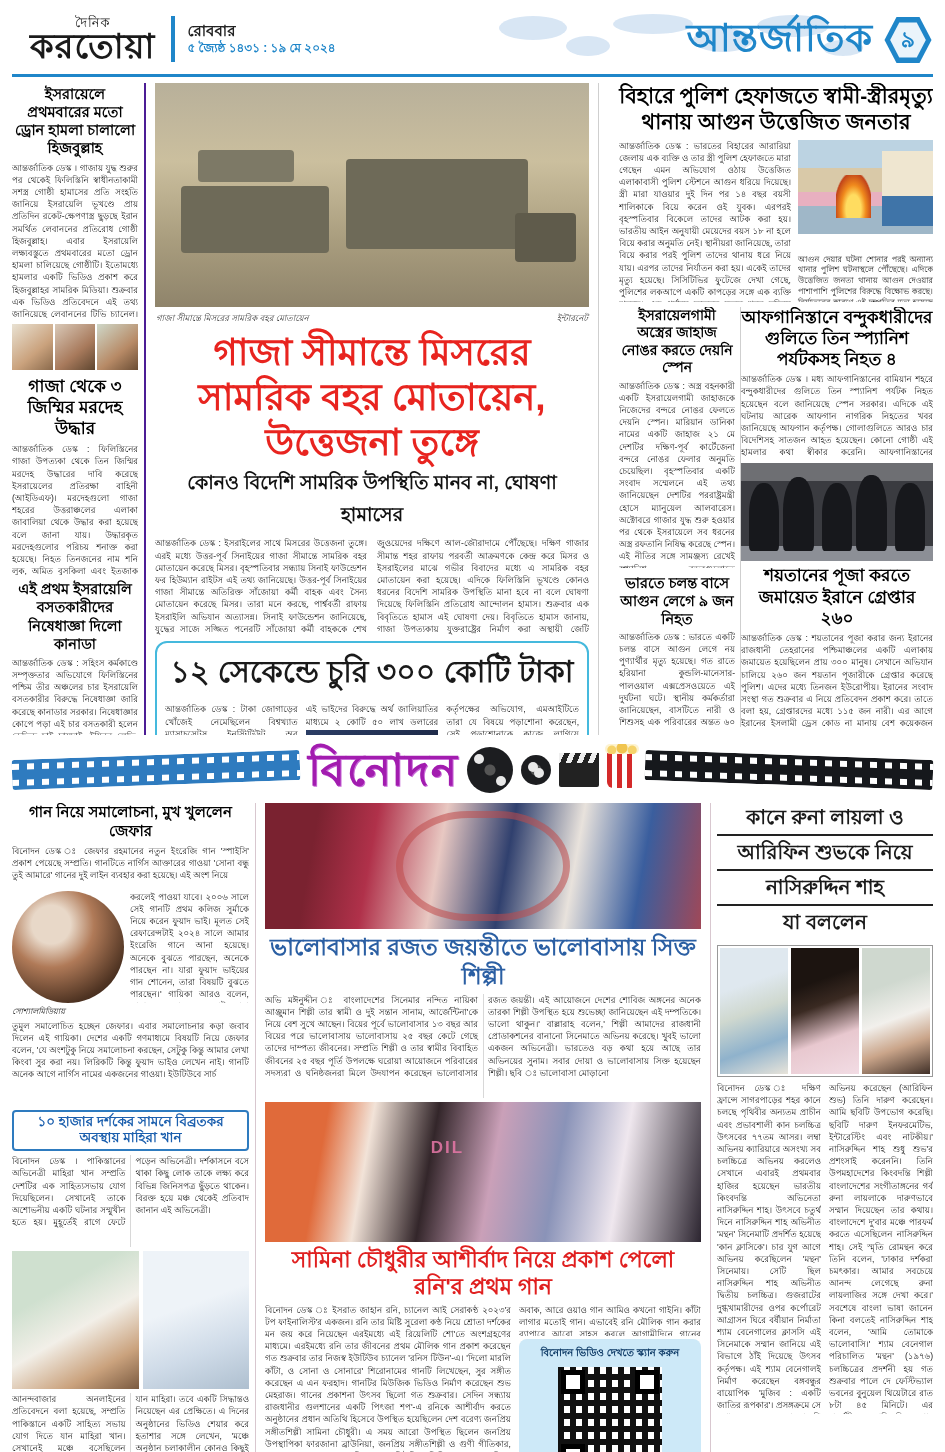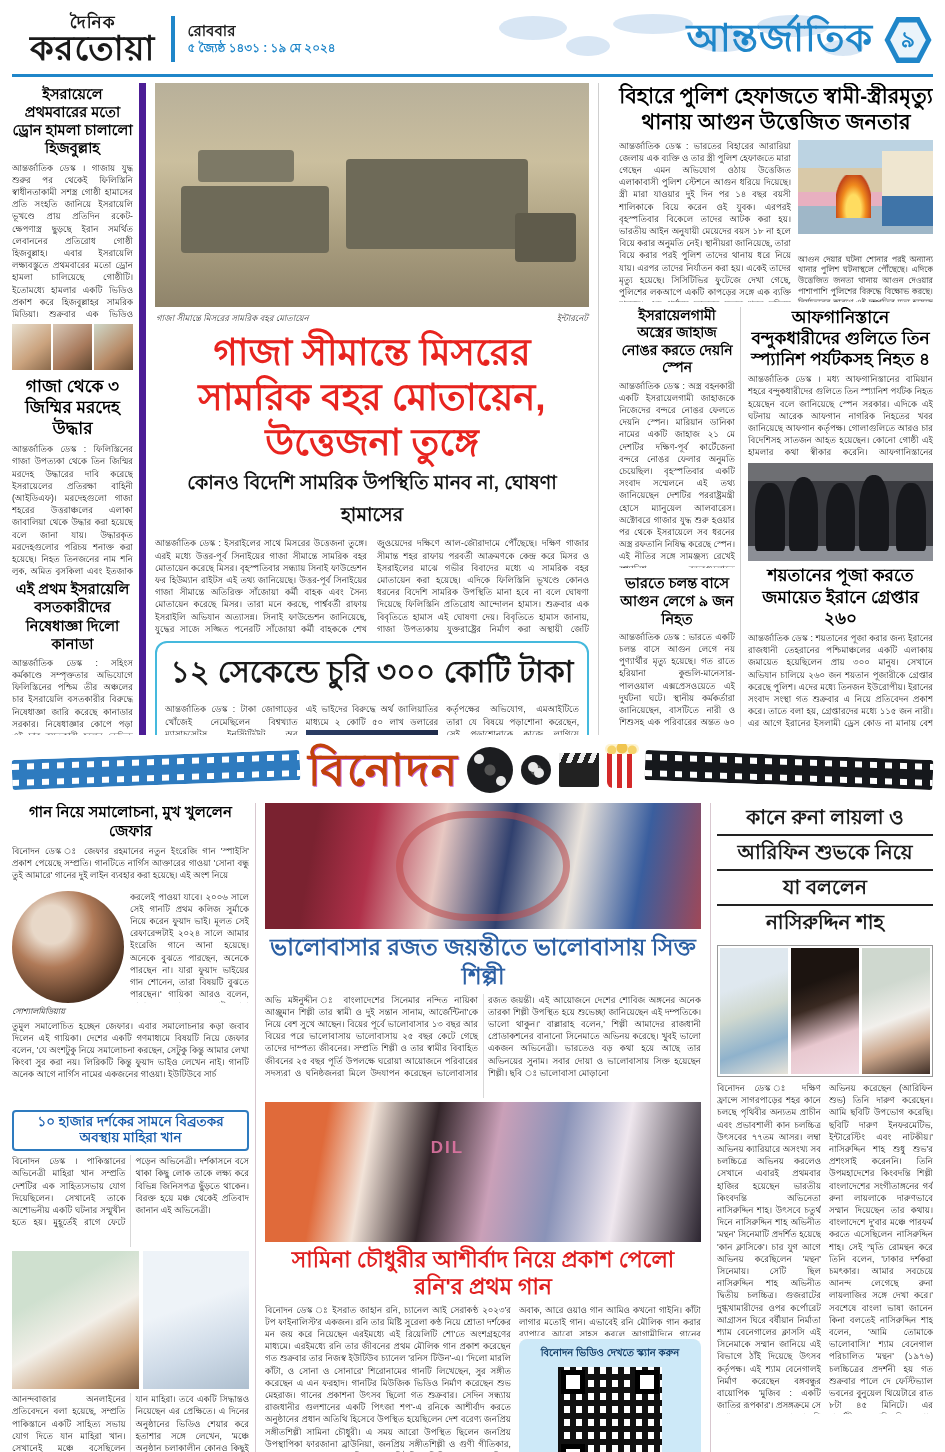--- a/index.html
+++ b/index.html
@@ -2,21 +2,21 @@
 <html><head>
 <meta charset="utf-8">
 <style>
   *{box-sizing:border-box;margin:0;padding:0}
   body{background:#e8e8e8;font-family:"Liberation Sans",sans-serif}
   .page{width:945px;height:1452px;background:#fff;margin:0 auto;position:relative;overflow:hidden;color:#1a1a1a;padding:6px 12px 0 12px}
 
   
   .masthead{display:flex;align-items:center;height:66px;position:relative}
   .brand{display:flex;flex-direction:column;align-items:center;line-height:1;margin-left:18px}
-  .brand .small{font-size:17px;font-weight:bold;letter-spacing:1px}
+  .brand .small{font-size:13px;font-weight:normal;letter-spacing:1px}
   .brand .big{font-size:34px;font-weight:bold;letter-spacing:1px}
   .vbar{width:4px;height:46px;background:#1f86c9;margin:0 12px 0 16px}
   .dateblock{display:flex;flex-direction:column;justify-content:center;line-height:1.3}
   .dateblock .day{font-size:15px;color:#222;font-weight:bold}
   .dateblock .date{font-size:12px;color:#1f86c9;font-weight:bold}
   .section-wrap{position:absolute;right:0;top:2px;display:flex;align-items:center;gap:10px}
   .worldmap{position:absolute;right:60px;top:0;width:380px;height:58px;opacity:.8;z-index:0}
   .section-title{font-size:38px;font-weight:bold;color:#1f86c9;z-index:1;letter-spacing:1px}
   .hex{width:50px;height:50px;background:#1f86c9;clip-path:polygon(27% 4%,73% 4%,97% 50%,73% 96%,27% 96%,3% 50%);display:flex;align-items:center;justify-content:center;z-index:1}
   .hex .inner{width:38px;height:38px;background:#eaf4fb;clip-path:polygon(27% 4%,73% 4%,97% 50%,73% 96%,27% 96%,3% 50%);display:flex;align-items:center;justify-content:center;color:#1f86c9;font-size:22px;font-weight:bold}
@@ -24,21 +24,21 @@
 
   
   .hl{font-weight:bold;color:#000;text-align:center;line-height:1.25}
   .body-txt{font-size:8.6px;line-height:1.42;text-align:justify;color:#222;overflow:hidden}
   .cap{font-size:8px;line-height:1.35;color:#222;text-align:justify}
   .ph{background:#d8d2c4;position:relative;overflow:hidden}
   .two-col{column-count:2;column-gap:10px;column-rule:1px solid #d8d8d8}
 
   
   .top-grid{display:flex;gap:9px;height:652px;overflow:hidden}
-  .tl{width:134px;flex:none;padding-right:6px;border-right:7px solid #4c1d95}
+  .tl{width:134px;flex:none;padding-right:6px;border-right:2px solid #4c1d95}
   .tc{width:434px;flex:none}
   .tr{flex:1;padding-left:20px;border-left:1px solid #cfcfcf}
 
   .tl h3{font-size:14.5px;margin:2px 0 4px}
   .tl .body-txt{height:156px}
   .faces{display:flex;gap:2px;height:46px;margin:6px 0}
   .faces .f{flex:1}
   .f1{background:linear-gradient(140deg,#e9e2d3,#caa27d 60%,#8a6a4c)}
   .f2{background:linear-gradient(140deg,#d9c9b8,#a87a5c 60%,#5e4630)}
   .f3{background:linear-gradient(140deg,#cfd8c9,#b78a66 60%,#6b4e35)}
@@ -60,36 +60,36 @@
 
   .tr .bihar-hl{font-size:21px;margin:0 0 4px}
   .bihar-row{display:flex;gap:7px;height:162px;overflow:hidden}
   .bihar-row .txt{width:172px;flex:none}
   .bihar-row .side{flex:1;display:flex;flex-direction:column}
   .fire{height:94px;background:linear-gradient(180deg,#bcd3e2 0 30%,#d9c9a8 30% 55%,#e8b0c0 55% 70%,#9fb7c8 70%);flex:none}
   .fire .flame{position:absolute;left:28%;top:38%;width:26%;height:45%;background:radial-gradient(ellipse at 50% 80%,#ffdc60 0 30%,#f08a1d 50%,#c2441a 75%,transparent 80%)}
   .fire .bldg{position:absolute;right:0;top:12%;width:38%;height:80%;background:linear-gradient(180deg,#efe6d0 60%,#3f74a8 60%)}
   .bihar-row .cap{margin-top:21px}
 
-  .tr-sub{display:flex;gap:7px;margin-top:5px;height:420px;overflow:hidden}
+  .tr-sub{display:flex;margin-top:5px;height:420px;overflow:hidden}
   .spain-col{width:122px;flex:none;padding-right:5px;border-right:1px solid #cfcfcf}
   .spain-col h3{font-size:14.5px;margin-bottom:3px}
   .afghan-col{flex:1}
   .afghan-col h3{font-size:17px;margin-bottom:3px}
   .blackcrowd{height:98px;margin:4px 0;background:linear-gradient(180deg,#6e6f73 0 18%,#3a3b40 18% 85%,#8c8f96 85%);}
   .blackcrowd .p{position:absolute;bottom:10%;width:16%;height:70%;background:#17181c;border-radius:45% 45% 8% 8%}
   .iran-hl{font-size:17px;margin:3px 0 3px}
   .bus-hl{font-size:14.5px;margin:6px 0 3px}
 
   
   .banner{display:flex;align-items:center;height:62px;gap:8px;margin:4px 0 2px}
   .strip{flex:1;height:30px;border-radius:3px}
   .strip.blue{background:repeating-linear-gradient(90deg,#fff 0 7px,rgba(255,255,255,0) 7px 15px) 0 4px / 100% 6px no-repeat,repeating-linear-gradient(90deg,#fff 0 7px,rgba(255,255,255,0) 7px 15px) 0 20px / 100% 6px no-repeat,#2e7bbf;transform:rotate(-2deg)}
   .strip.black{background:repeating-linear-gradient(90deg,#fff 0 7px,rgba(255,255,255,0) 7px 15px) 0 4px / 100% 6px no-repeat,repeating-linear-gradient(90deg,#fff 0 7px,rgba(255,255,255,0) 7px 15px) 0 20px / 100% 6px no-repeat,#16181c;transform:rotate(2deg)}
-  .banner-title{font-size:44px;font-weight:bold;color:#c2410c;text-shadow:1px 1px 0 #c96bd8;line-height:1;letter-spacing:2px}
+  .banner-title{font-size:44px;font-weight:bold;color:#a21caf;text-shadow:1px 1px 0 #c96bd8;line-height:1;letter-spacing:2px}
   .reel{width:46px;height:46px;border-radius:50%;background:radial-gradient(circle at 50% 50%,#555 0 5px,#1c1d20 6px);position:relative;flex:none}
   .reel::before,.reel::after{content:"";position:absolute;width:10px;height:10px;border-radius:50%;background:#e9e9e9}
   .reel::before{left:7px;top:7px}
   .reel::after{right:7px;bottom:7px}
   .clap{width:40px;height:34px;background:#222;border-radius:2px;position:relative;flex:none}
   .clap::before{content:"";position:absolute;top:0;left:0;right:0;height:10px;background:repeating-linear-gradient(115deg,#eee 0 5px,#222 5px 10px)}
   .pop{width:30px;height:36px;background:repeating-linear-gradient(90deg,#d42a2a 0 5px,#fff 5px 10px);border-radius:0 0 6px 6px;position:relative;flex:none}
   .pop::before{content:"";position:absolute;top:-8px;left:-2px;right:-2px;height:10px;background:radial-gradient(circle at 20% 60%,#f5d36b 0 4px,transparent 5px),radial-gradient(circle at 50% 40%,#f0c44f 0 5px,transparent 6px),radial-gradient(circle at 80% 60%,#f5d36b 0 4px,transparent 5px),#fdf3d0;border-radius:6px}
 
   
@@ -310,22 +310,22 @@
           </div>
 
         </div>
       </div>
     </div>
 
     <div class="er">
       <div class="nasir-hl">
         <span>কানে রুনা লায়লা ও</span>
         <span>আরিফিন শুভকে নিয়ে</span>
+        <span>নাসিরুদ্দিন শাহ</span>
         <span>যা বললেন</span>
-        <span>নাসিরুদ্দিন শাহ</span>
       </div>
       <div class="celebs">
         <div class="c cel1"></div>
         <div class="c cel2"></div>
         <div class="c cel3"></div>
       </div>
       <div style="display:flex;gap:8px;height:332px;overflow:hidden">
         <p class="body-txt" style="flex:1">বিনোদন ডেস্ক ঃ দক্ষিণ ফ্রান্সে সাগরপাড়ের শহর কানে চলছে পৃথিবীর অন্যতম প্রাচীন এবং প্রভাবশালী কান চলচ্চিত্র উৎসবের ৭৭তম আসর। লম্বা অভিনয় ক্যারিয়ারে অসংখ্য সব চলচ্চিত্রে অভিনয় করলেও সেখানে এবারই প্রথমবার হাজির হয়েছেন ভারতীয় কিংবদন্তি অভিনেতা নাসিরুদ্দিন শাহ। উৎসবে চতুর্থ দিনে নাসিরুদ্দিন শাহ অভিনীত 'মন্থন' সিনেমাটি প্রদর্শিত হয়েছে 'কান ক্লাসিকে'। চার যুগ আগে অভিনয় করেছিলেন 'মন্থন' সিনেমায়। সেটি ছিল নাসিরুদ্দিন শাহ অভিনীত দ্বিতীয় চলচ্চিত্র। গুজরাটের দুগ্ধখামারীদের ওপর কর্পোরেট আগ্রাসন ঘিরে বর্ষীয়ান নির্মাতা শ্যাম বেনেগালের ক্লাসসি এই সিনেমাকে সম্মান জানিয়ে এই বিভাগে ঠাঁই দিয়েছে উৎসব কর্তৃপক্ষ। এই শ্যাম বেনেগালই নির্মাণ করেছেন বঙ্গবন্ধুর বায়োপিক 'মুজিব : একটি জাতির রূপকার'। প্রসঙ্গক্রমে সে কথা তুলতে বাংলাদেশি সাংবাদিকদের নাসিরুদ্দিন শাহ বলেছেন, 'বঙ্গবন্ধু বায়োপিক ছবিটি আমি দেখেছি। খুবই ভালো ছবি। দুর্ভাগ্যজনকভাবে বলতে হয়, শ্যাম বেনেগালের ছবিটি ব্যাপকভাবে প্রদর্শিত হয়নি। কিন্তু আমি মনে করি, মূল চরিত্রে যিনি</p>
         <p class="body-txt" style="flex:1">অভিনয় করেছেন (আরিফিন শুভ) তিনি দারুণ করেছেন। আমি ছবিটি উপভোগ করেছি। ছবিটি দারুণ ইনফরমেটিভ, ইন্টারেস্টিং এবং নাটকীয়।' নাসিরুদ্দিন শাহ শুধু শুভ'র প্রশংসাই করেননি। তিনি উপমহাদেশের কিংবদন্তি শিল্পী বাংলাদেশের সংগীতাঙ্গনের গর্ব রুনা লায়লাকে দারুণভাবে সম্মান দিয়েছেন তার কথায়। বাংলাদেশে দু'বার মঞ্চে পারফর্ম করতে এসেছিলেন নাসিরুদ্দিন শাহ। সেই স্মৃতি রোমন্থন করে তিনি বলেন, 'ঢাকার দর্শকরা চমৎকার। আমার সবচেয়ে আনন্দ লেগেছে রুনা লায়লাজির সঙ্গে দেখা করে।' সবশেষে বাংলা ভাষা জানেন কিনা বলতেই নাসিরুদ্দিন শাহ বলেন, 'আমি তোমাকে ভালোবাসি।' শ্যাম বেনেগাল পরিচালিত 'মন্থন' (১৯৭৬) চলচ্চিত্রের প্রদর্শনী হয় গত শুক্রবার পালে দে ফেস্টিভ্যাল ভবনের বুনুয়েল থিয়েটারে রাত ৮টা ৪৫ মিনিটে। এর প্রদর্শনীতে নাসিরুদ্দিন শাহ ছাড়াও ছিলেন তার স্ত্রী বর্ষীয়ান অভিনেত্রী রত্না পাঠক শাহ, 'মন্থন'-এর নায়িকা স্মিতা পাতিলের পরিবার, প্রযোজক এবং ভারতের ফিল্ম হেরিটেজ ফাউন্ডেশনের পরিচালক শিবেন্দ্র সিং দুঙ্গারপুর।</p>
       </div>

